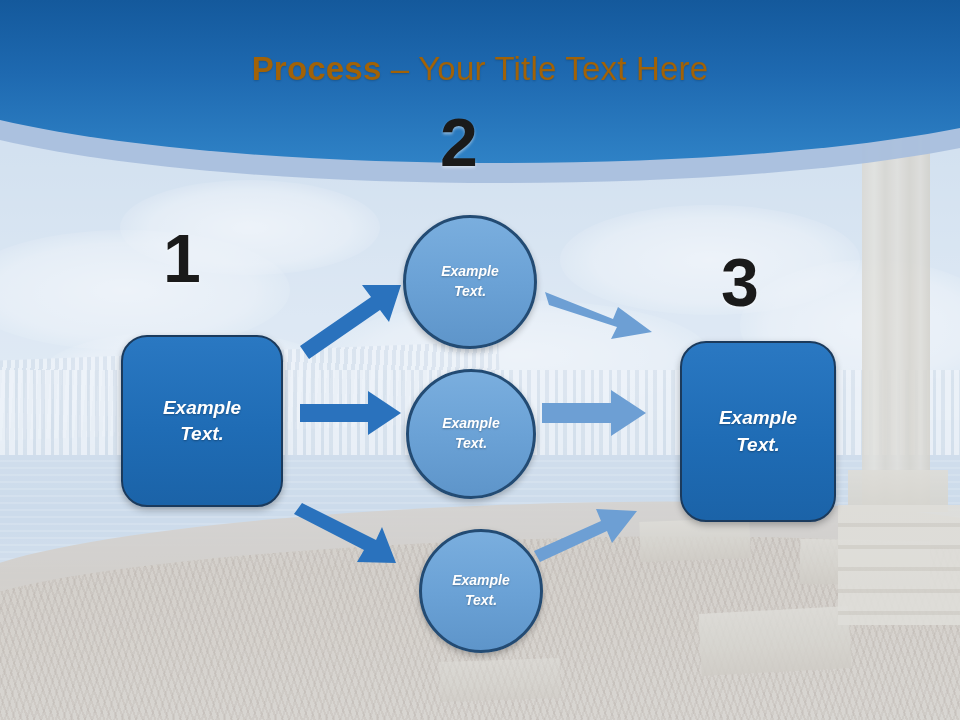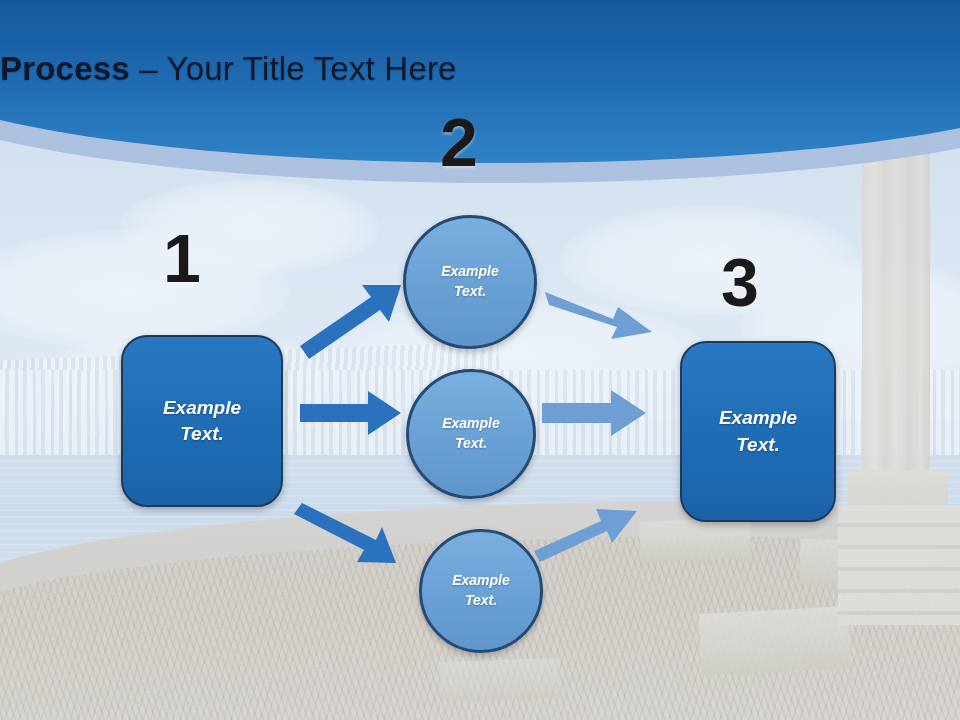--- a/index.html
+++ b/index.html
@@ -142,23 +142,23 @@
     width: 960px; height: 200px;
     overflow: hidden;
     pointer-events: none;
   }
   .header svg { display: block; }
 
   .title {
     position: absolute;
     left: 0; top: 50px;
     width: 960px;
-    text-align: left;
+    text-align: center;
     font-size: 33px;
-    color: #0f172a;
+    color: #a16207;
     letter-spacing: 0.2px;
     white-space: nowrap;
     text-shadow: 0 1px 2px rgba(0,0,0,0.18);
   }
   .title .strong { font-weight: bold; }
   .title .rest   { font-weight: normal; }
 
   
   .step-num {
     position: absolute;

